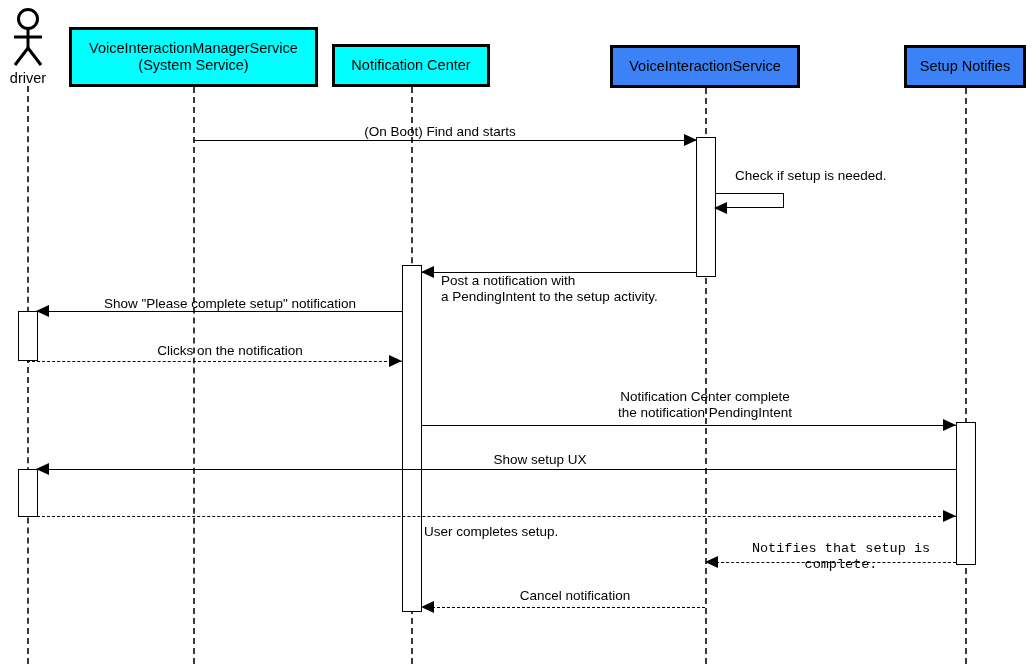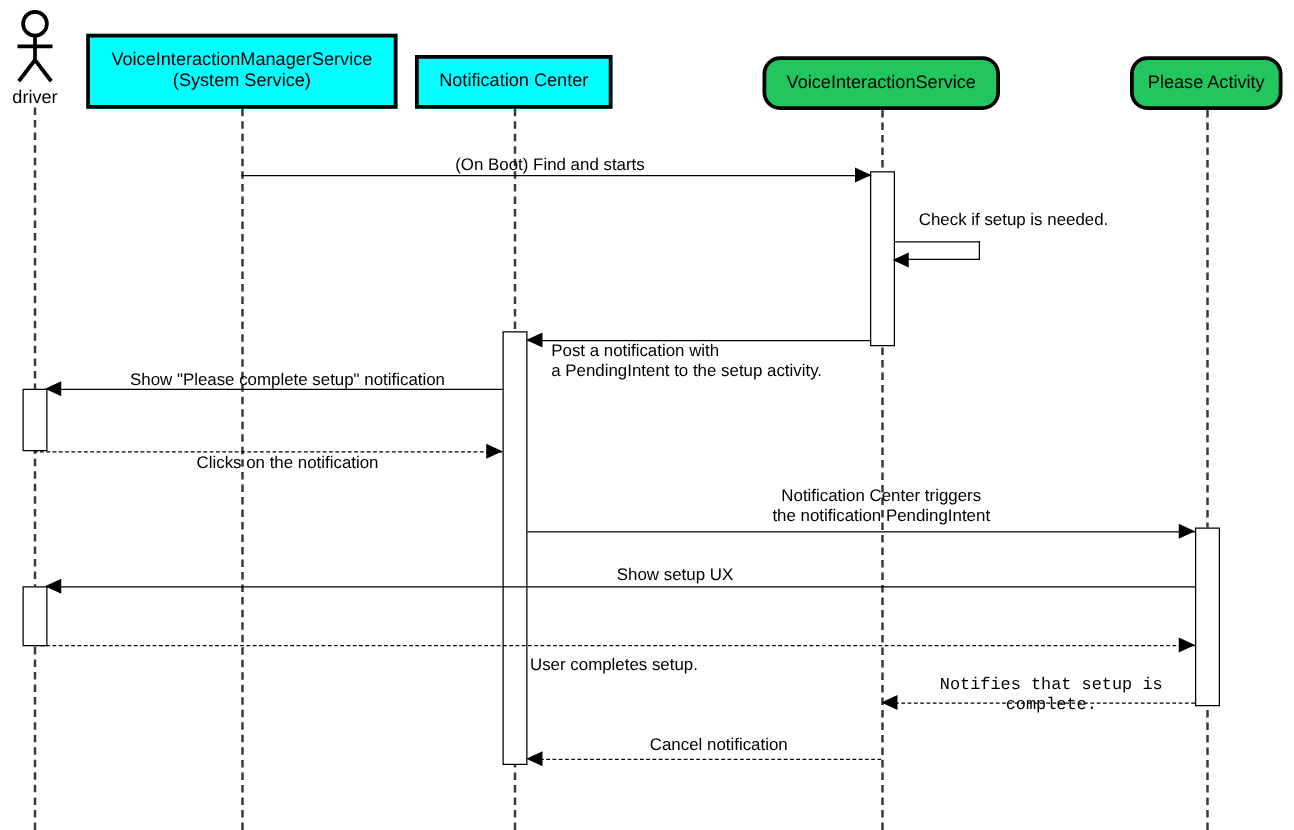--- a/index.html
+++ b/index.html
@@ -12,21 +12,21 @@
     box-sizing:border-box;
     border:3px solid #000000;
     display:flex;align-items:center;justify-content:center;
     text-align:center;
     font-size:14.5px;
     line-height:17px;
     color:#000000;
     white-space:pre-line;
   }
   .pbox.cyan{background:#00ffff;}
-  .pbox.green{background:#22c55e;border-radius:14px;}
+  .pbox.green{background:#3b82f6;}
 
   
   .actor-label{
     position:absolute;
     font-size:14.5px;
     color:#000;
     text-align:center;
     white-space:nowrap;
   }
 
@@ -103,21 +103,21 @@
   </svg>
   <div class="actor-label" style="left:0px;top:70px;width:56px;">driver</div>
 
   <div class="pbox cyan" style="left:332px;top:44px;width:158px;height:43px;">Notification Center</div>
 
   <div class="pbox cyan" style="left:69px;top:27px;width:249px;height:60px;">VoiceInteractionManagerService
 (System Service)</div>
 
   <div class="pbox green" style="left:610px;top:45px;width:190px;height:43px;">VoiceInteractionService</div>
 
-  <div class="pbox green" style="left:904px;top:45px;width:122px;height:43px;">Please Activity</div>
+  <div class="pbox green" style="left:904px;top:45px;width:122px;height:43px;">Setup Notifies</div>
 
   <div class="lifeline" style="left:27px;top:86px;height:578px;"></div>
   <div class="lifeline" style="left:193px;top:87px;height:577px;"></div>
   <div class="lifeline" style="left:411px;top:87px;height:577px;"></div>
   <div class="lifeline" style="left:705px;top:88px;height:576px;"></div>
   <div class="lifeline" style="left:965px;top:88px;height:576px;"></div>
 
   <div class="activation" style="left:696px;top:137px;height:140px;"></div>
 
   <div class="activation" style="left:402px;top:265px;height:347px;"></div>
@@ -138,25 +138,25 @@
 
   <div class="msglabel lft" style="left:441px;top:234px;width:330px;margin-top:39px;">Post a notification with
 a PendingIntent to the setup activity.</div>
   <div class="msgline" style="left:422px;top:272px;width:275px;"></div>
   <div class="arrowhead left" style="left:421px;top:265.5px;"></div>
 
   <div class="msglabel" style="left:60px;top:296px;width:340px;">Show "Please complete setup" notification</div>
   <div class="msgline" style="left:37px;top:311px;width:365px;"></div>
   <div class="arrowhead left" style="left:36px;top:304.5px;"></div>
 
-  <div class="msglabel" style="left:60px;top:362px;width:340px;">Clicks on the notification</div>
+  <div class="msglabel" style="left:60px;top:343px;width:340px;">Clicks on the notification</div>
   <div class="msgline dashed" style="left:27px;top:361px;width:375px;"></div>
   <div class="arrowhead right" style="left:389px;top:354.5px;"></div>
 
-  <div class="msglabel" style="left:520px;top:389px;width:370px;">Notification Center triggers
+  <div class="msglabel" style="left:520px;top:389px;width:370px;">Notification Center complete
 the notification PendingIntent</div>
   <div class="msgline" style="left:422px;top:425px;width:534px;"></div>
   <div class="arrowhead right" style="left:943px;top:418.5px;"></div>
 
   <div class="msglabel" style="left:420px;top:452px;width:240px;">Show setup UX</div>
   <div class="msgline" style="left:37px;top:469px;width:919px;"></div>
   <div class="arrowhead left" style="left:36px;top:462.5px;"></div>
 
   <div class="msglabel lft" style="left:424px;top:496px;width:300px;margin-top:28px;">User completes setup.</div>
   <div class="msgline dashed" style="left:27px;top:516px;width:929px;"></div>

